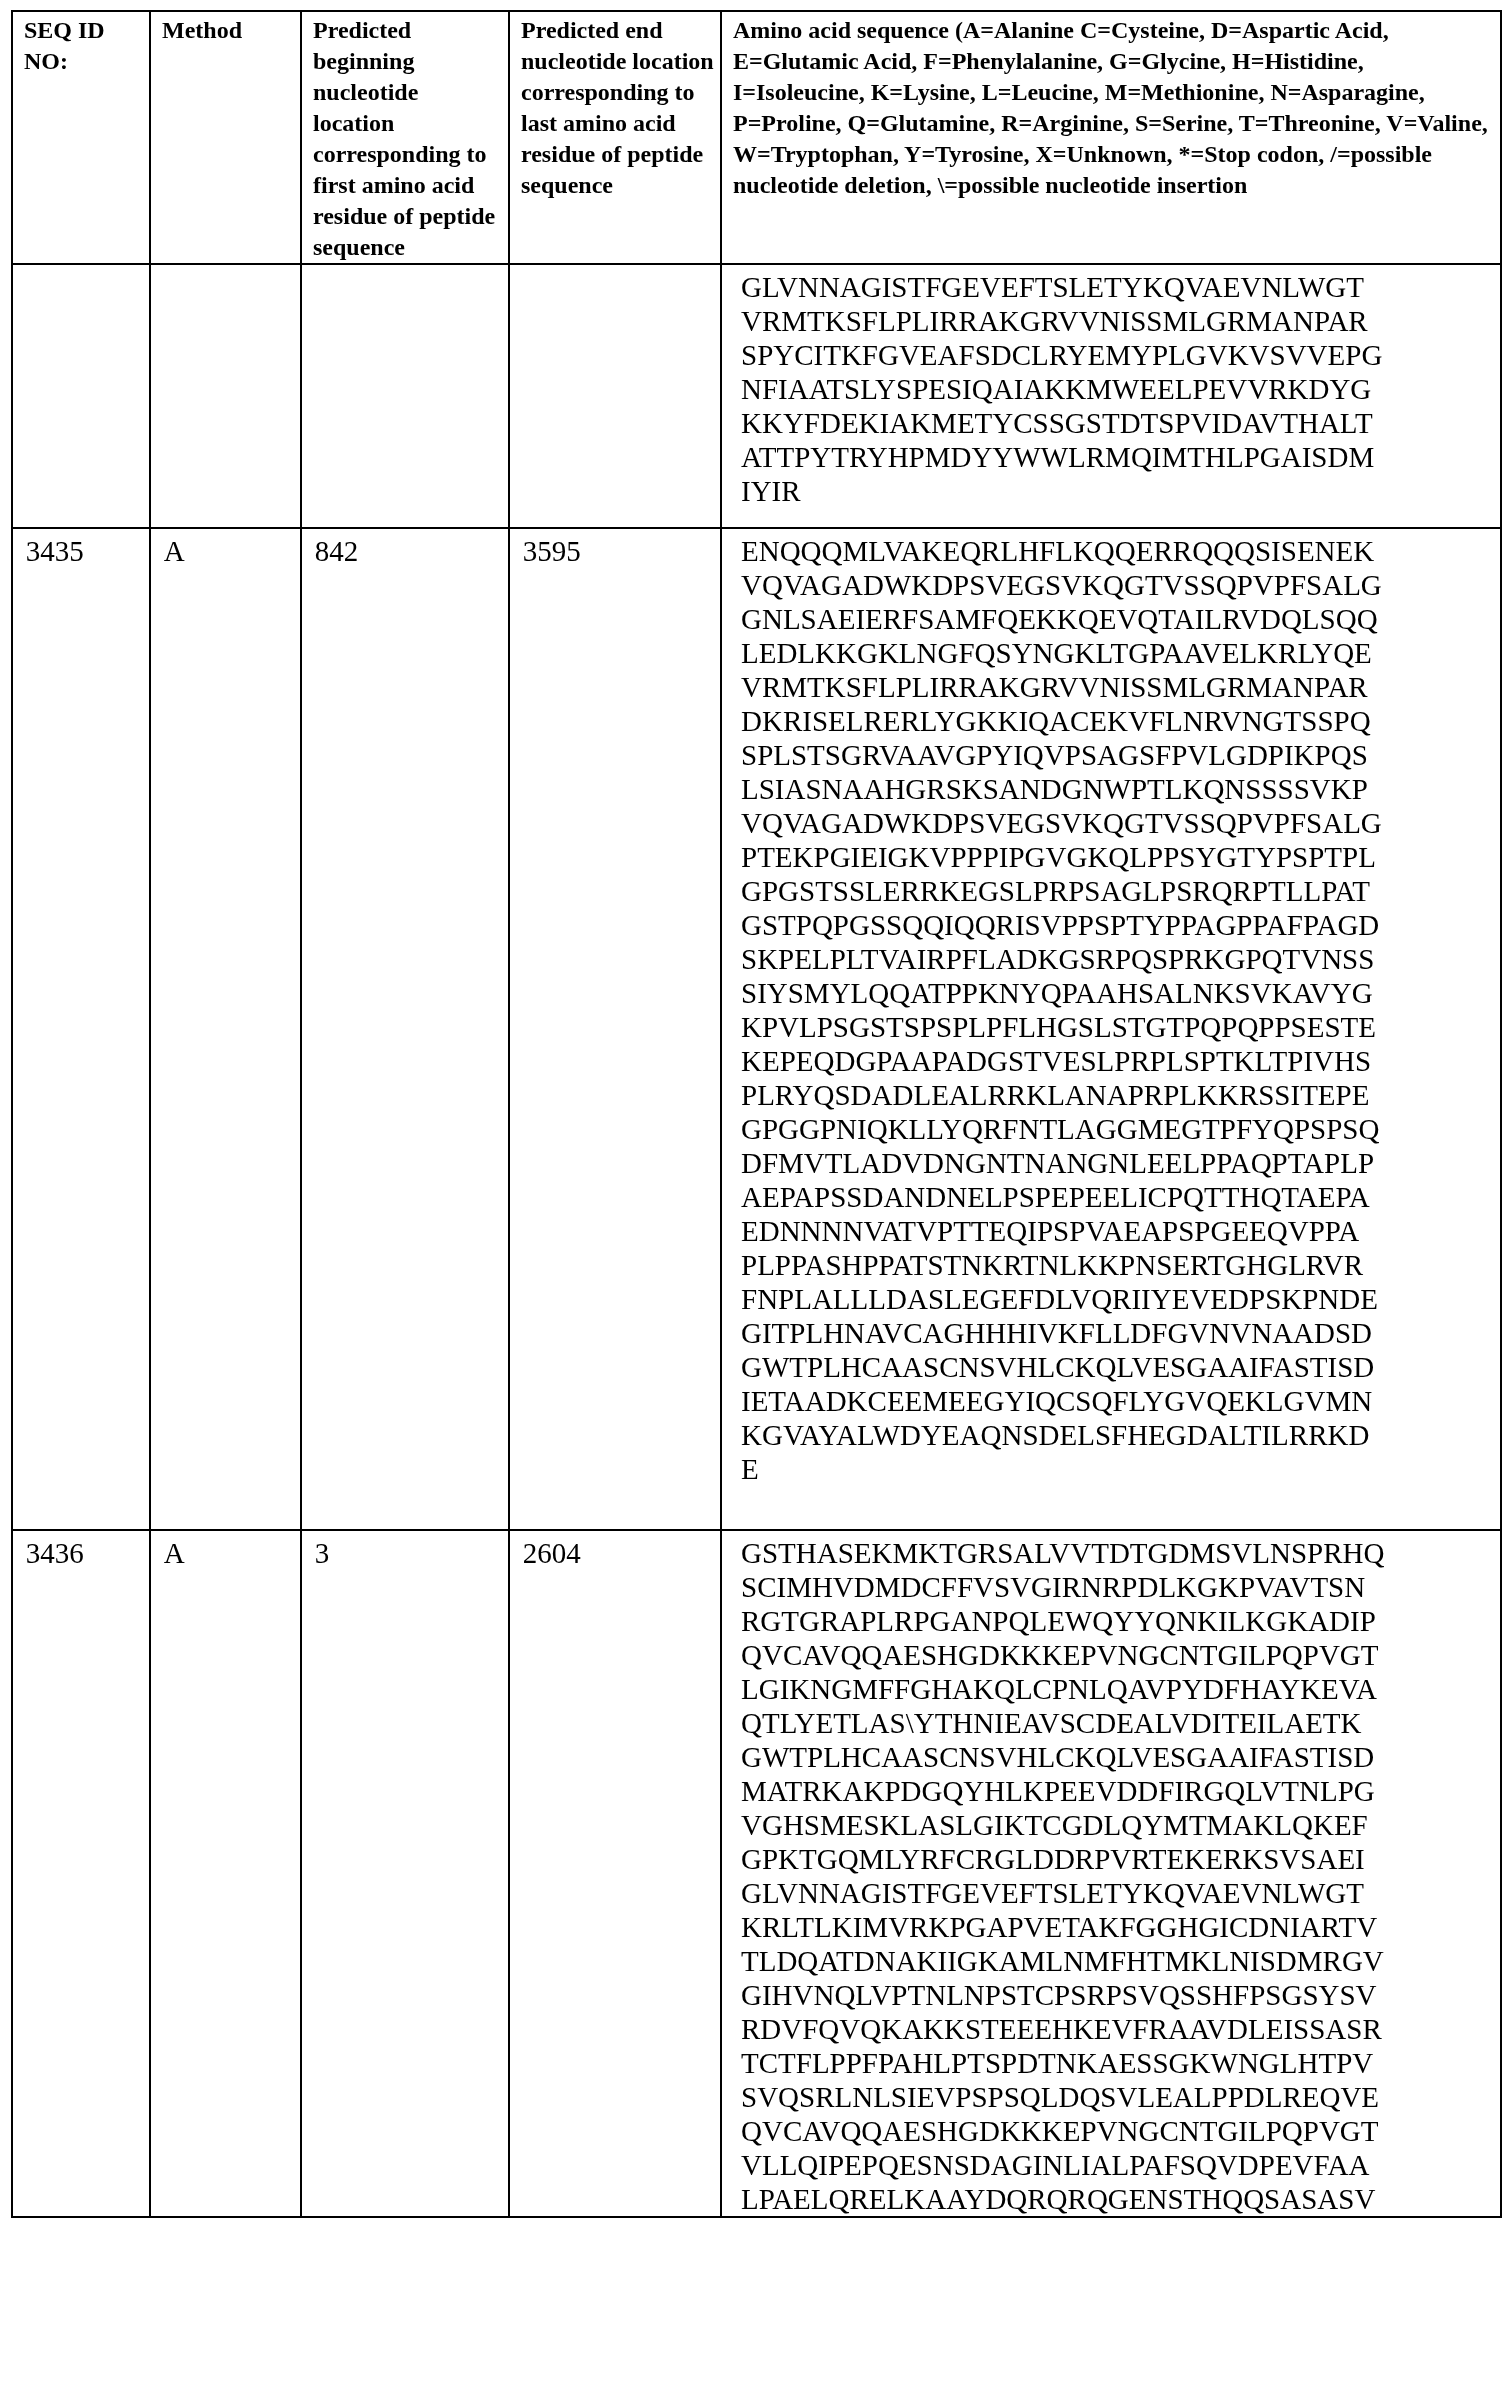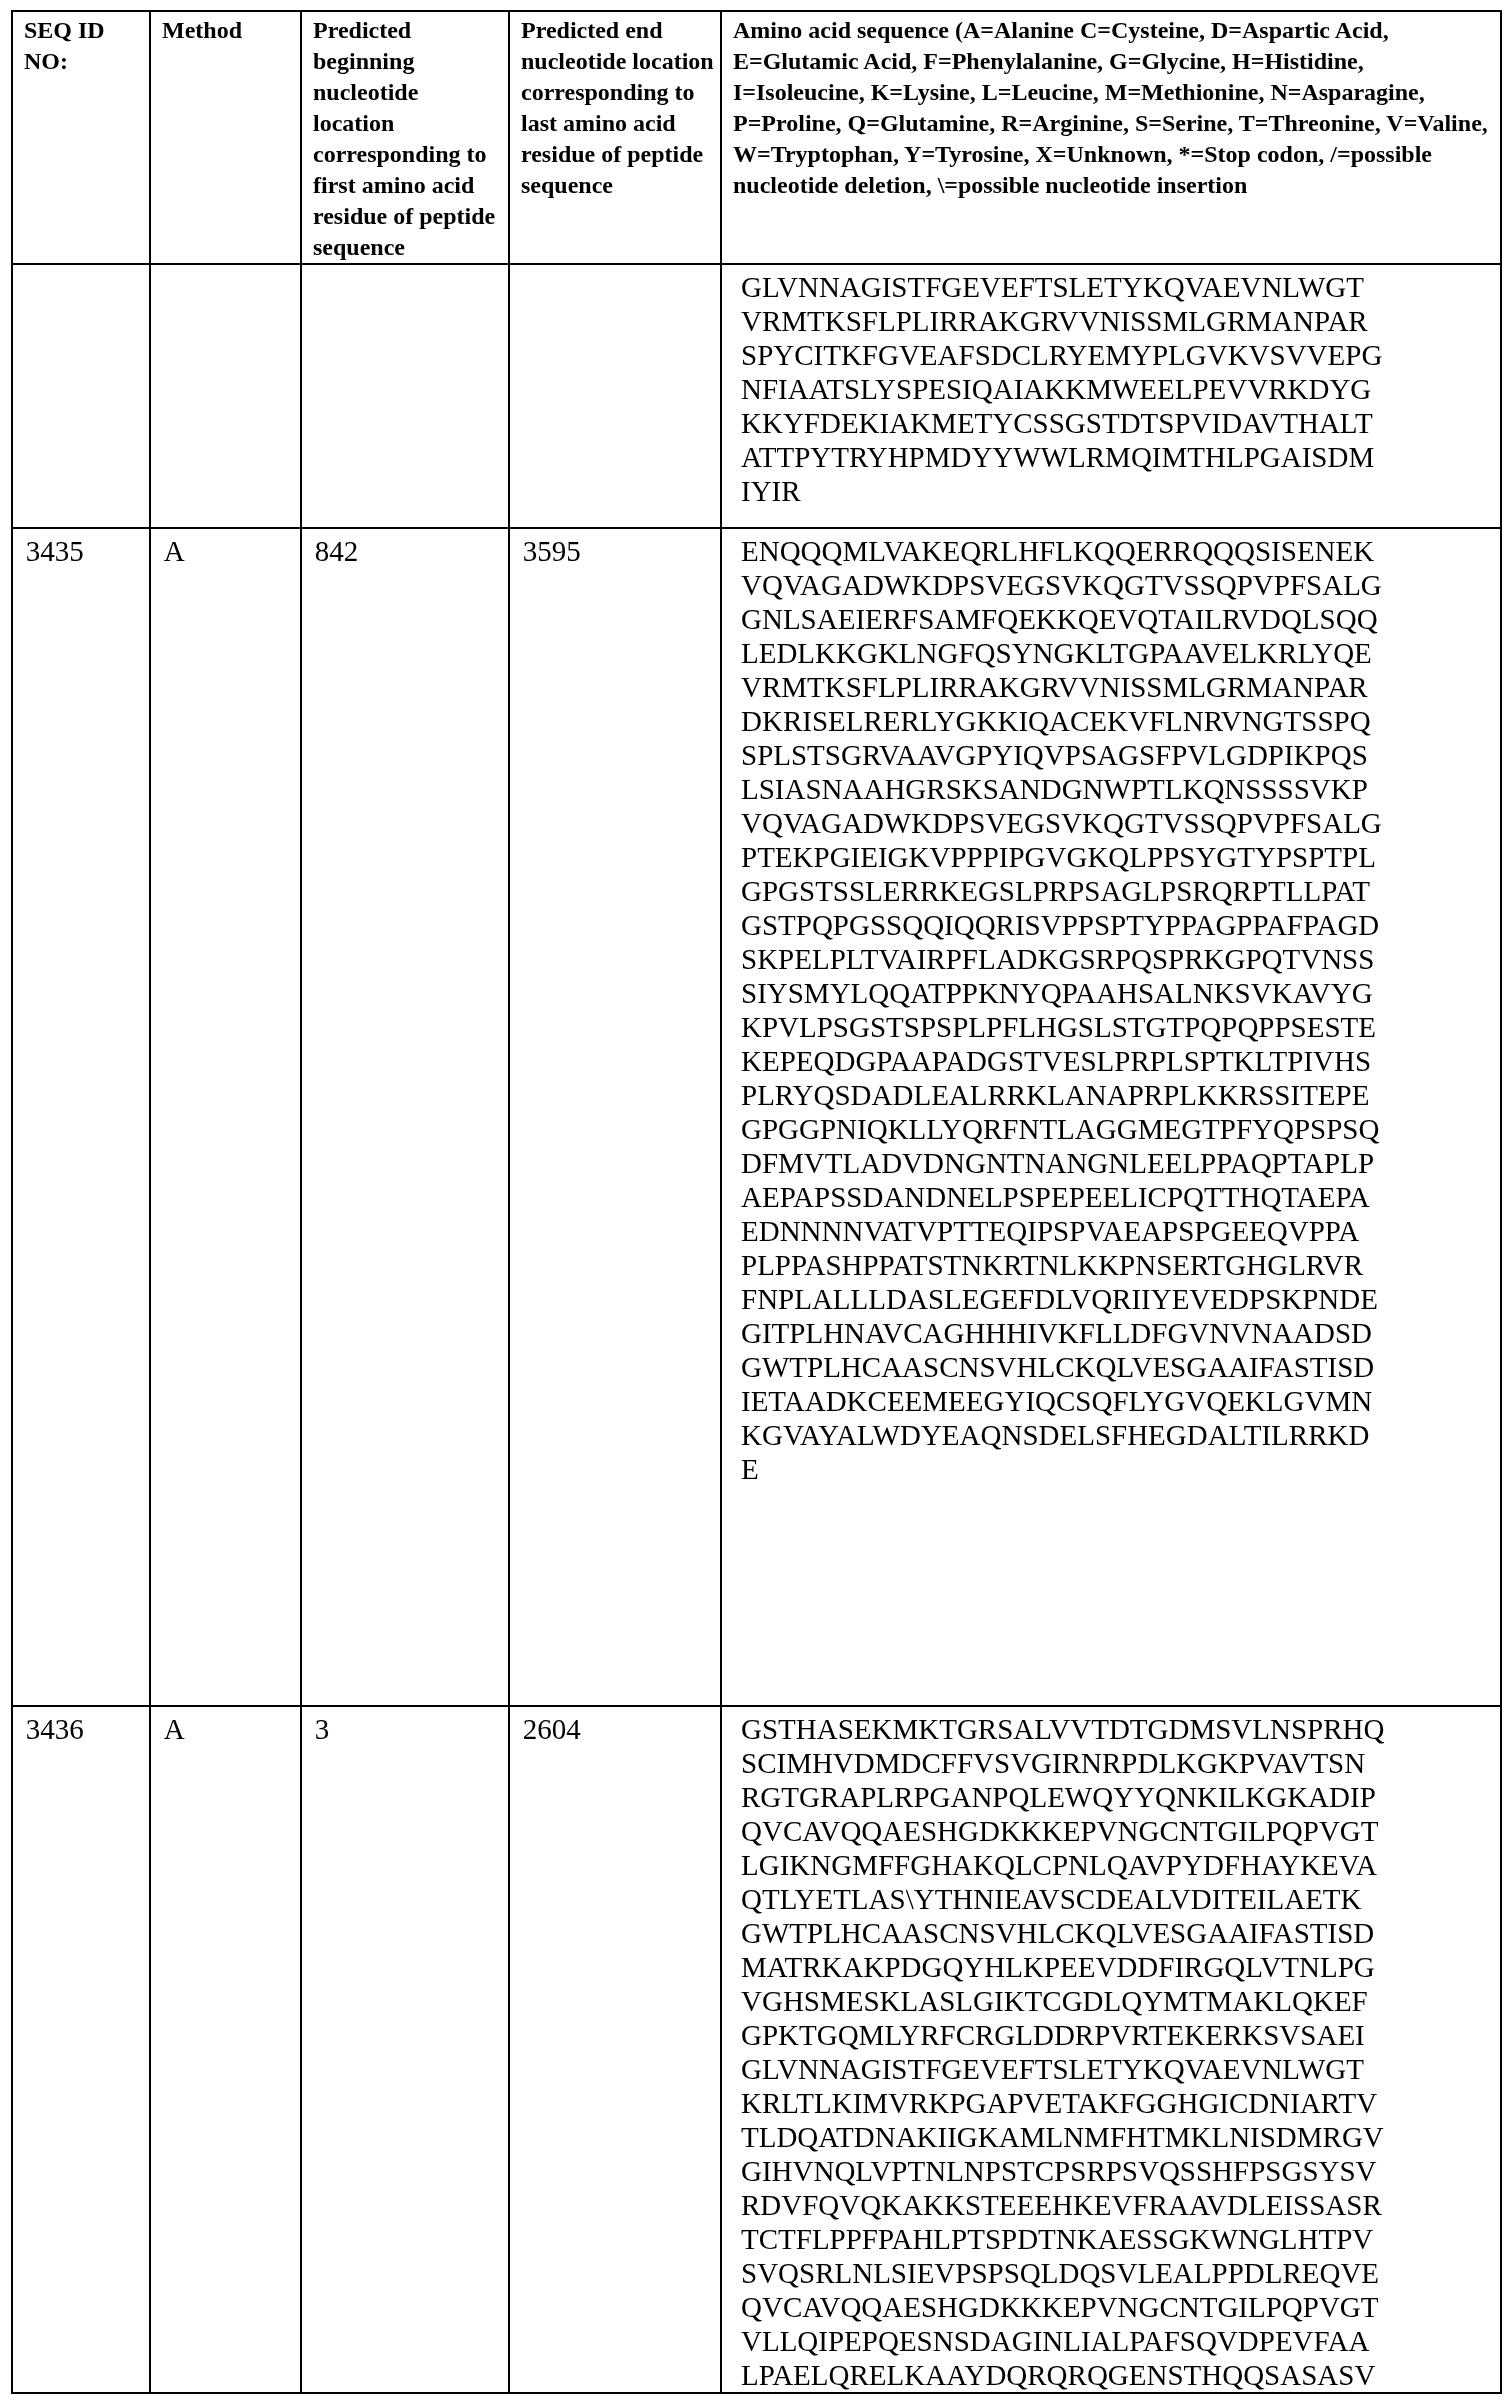--- a/index.html
+++ b/index.html
@@ -8,21 +8,21 @@
   .tbl { position: absolute; left: 11px; top: 10.3px; width: 1489px;
          border-collapse: collapse; table-layout: fixed; }
   .tbl td, .tbl th { border: 2.4px solid #000; vertical-align: top; padding: 0;
          text-align: left; }
   .tbl th { font-weight: bold; font-size: 24px; line-height: 31px;
          padding: 3.2px 4.8px 0 11px; height: 238px; box-sizing: border-box; }
   .tbl td { font-size: 29px; line-height: 34px; padding: 4.8px 4.8px 0 12.7px; border-radius: 14px; }
   .tbl td.seq { padding-left: 19px; }
   .seq-line { display: block; white-space: nowrap; }
   .row-cont td { height: 264px; box-sizing: border-box; }
-  .row-3435 td { height: 1178px; box-sizing: border-box; }
+  .row-3435 td { height: 1002px; box-sizing: border-box; }
   .row-3436 td { height: 638px; box-sizing: border-box; }
   .c1 { width: 138px; } .c2 { width: 151px; } .c3 { width: 208px; }
   .c4 { width: 212px; } .c5 { width: 780px; }
 </style>
 </head>
 <body>
 
 <table class="tbl">
   <colgroup>
     <col class="c1">

